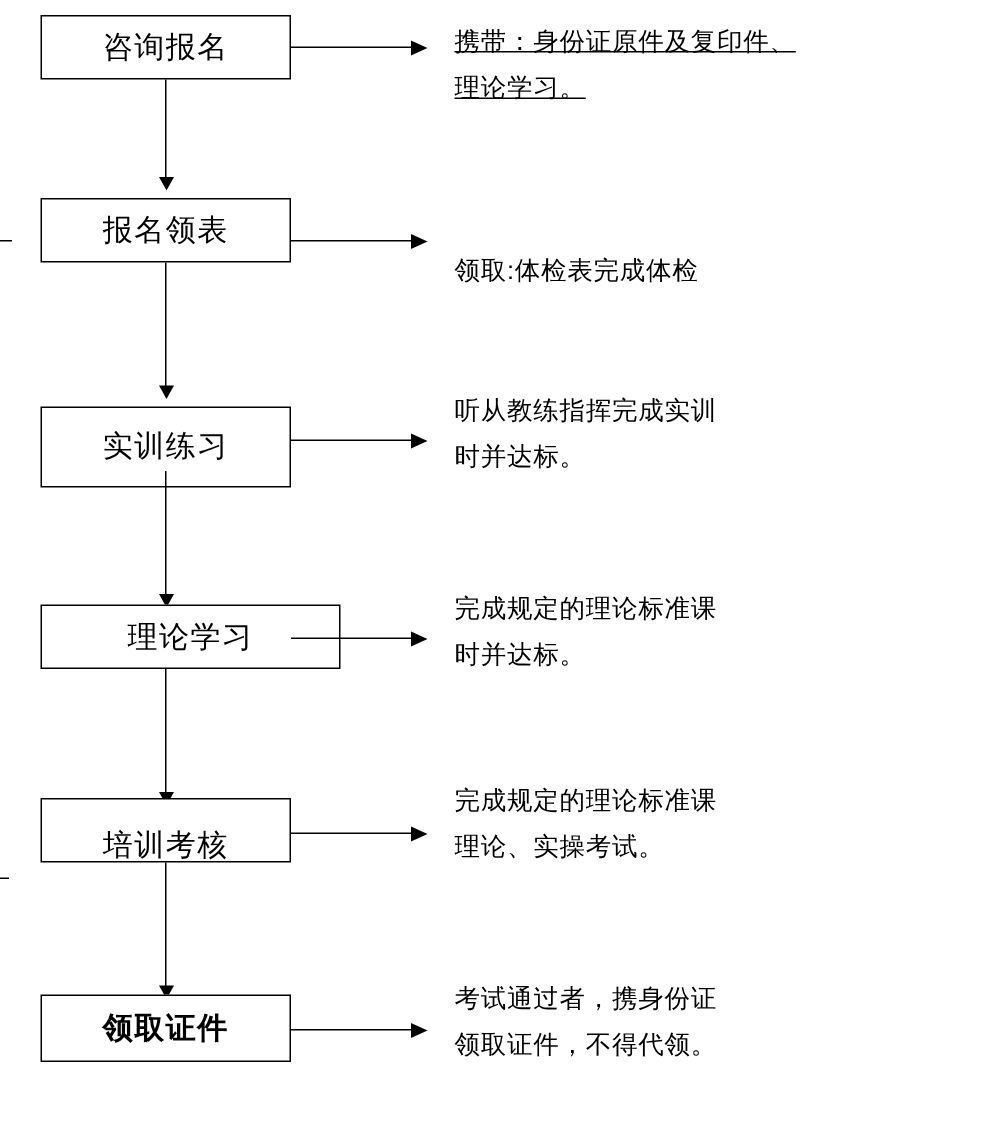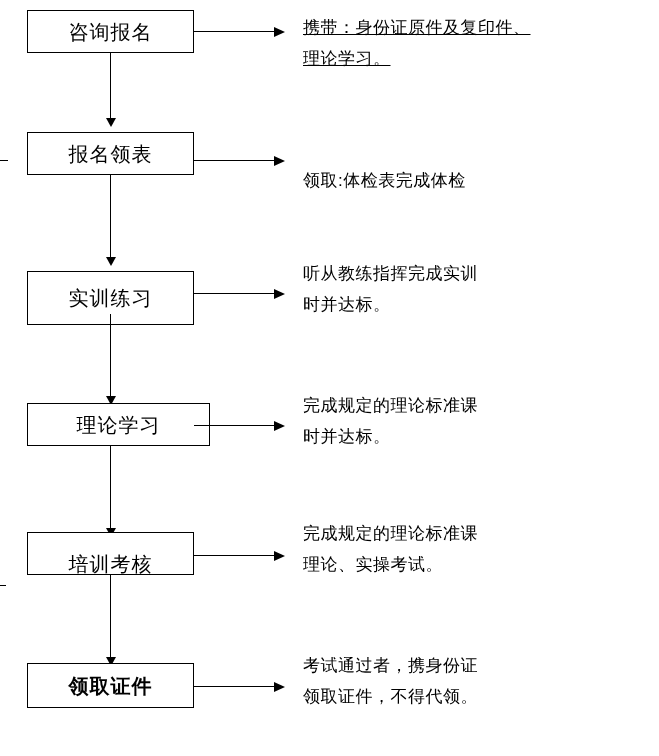--- a/index.html
+++ b/index.html
@@ -98,21 +98,21 @@
 
   <div class="node" style="left:27px; top:271px; width:167px; height:54px;">
     <span>实训练习</span>
   </div>
   <div class="vline" style="left:110px; top:314px; height:85px;"></div>
   <div class="vhead" style="left:106px; top:396px;"></div>
   <div class="hline" style="left:194px; top:293px; width:82px;"></div>
   <div class="hhead" style="left:274px; top:289px;"></div>
   <div class="note" style="left:303px; top:258px;"><span>听从教练指挥完成实训</span><br><span>时并达标。</span></div>
 
-  <div class="node" style="left:27px; top:403px; width:183px; height:43px;">
+  <div class="node" style="left:27px; top:403px; width:200px; height:43px;">
     <span>理论学习</span>
   </div>
   <div class="vline" style="left:110px; top:446px; height:85px;"></div>
   <div class="vhead" style="left:106px; top:528px;"></div>
   <div class="hline" style="left:194px; top:425px; width:82px;"></div>
   <div class="hhead" style="left:274px; top:421px;"></div>
   <div class="note" style="left:303px; top:390px;"><span>完成规定的理论标准课</span><br><span>时并达标。</span></div>
 
   <div class="node" style="left:27px; top:532px; width:167px; height:43px;align-items:flex-end;">
     <span>培训考核</span>

